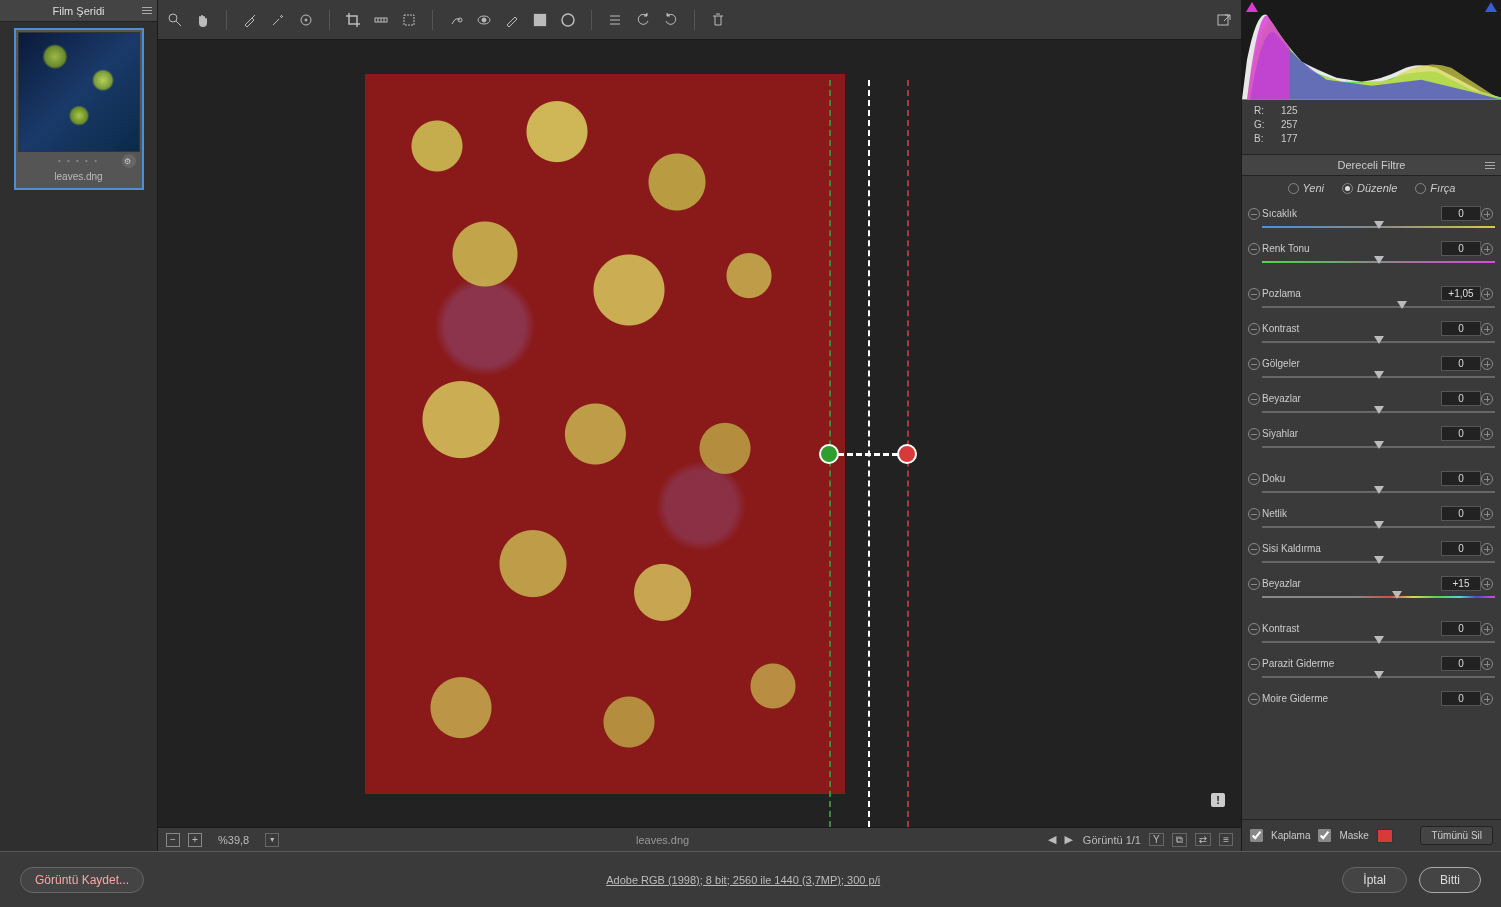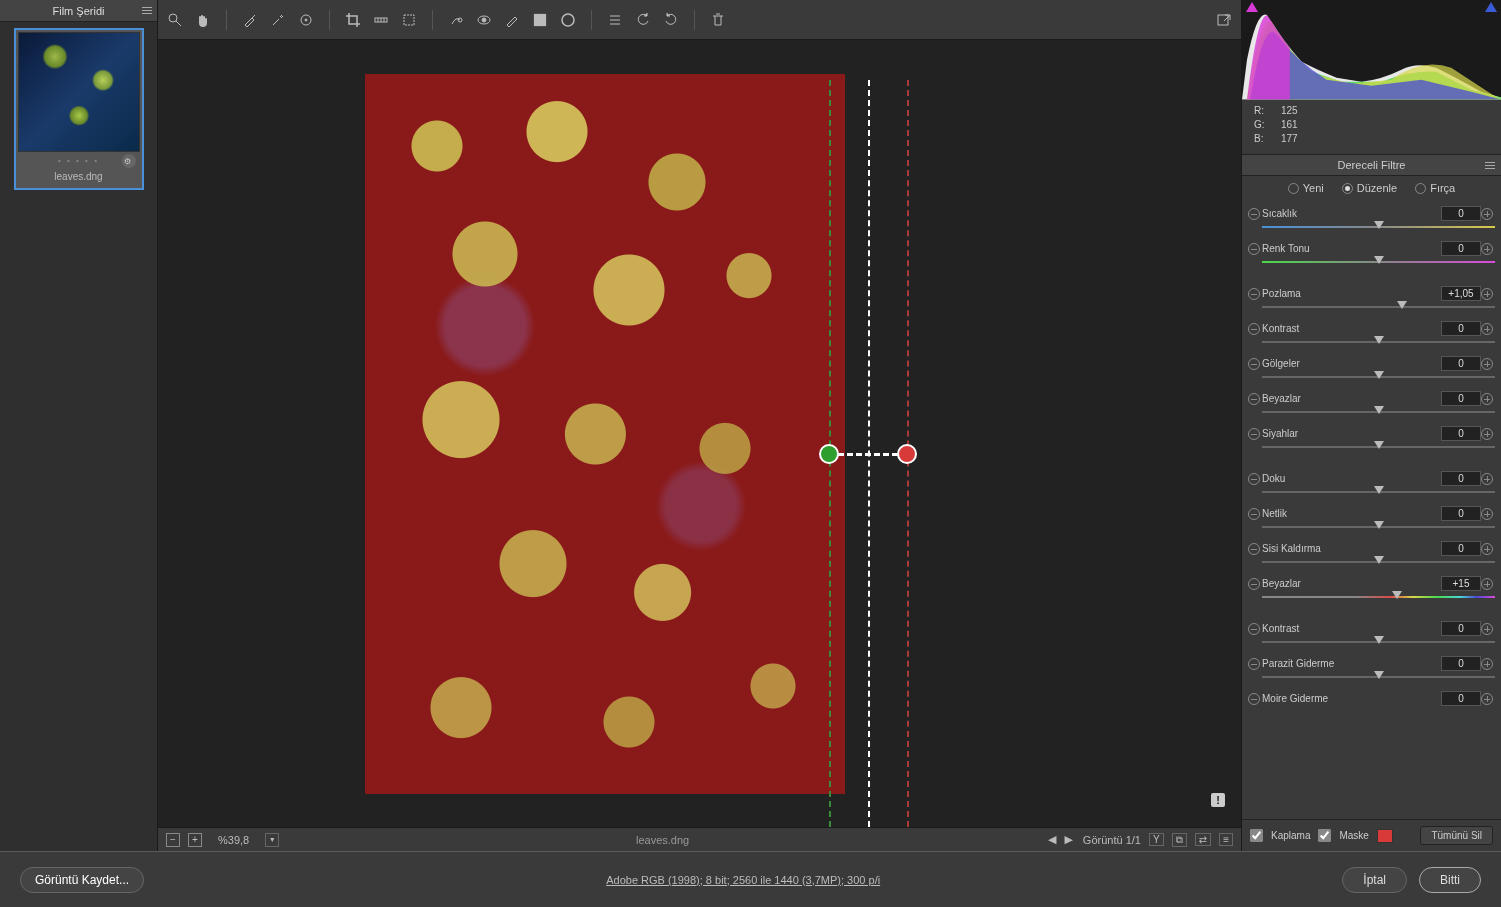--- a/index.html
+++ b/index.html
@@ -81,21 +81,21 @@
   .hist-tri-r { right: 4px; border-bottom: 10px solid #3a5ad8; }
   .hist-svg { position: absolute; inset: 0; }
   .rgb-read { padding: 4px 12px 8px; font-size: 10px; background: #3a3a3a; }
   .rgb-read div { display: flex; gap: 12px; line-height: 14px;}
   .rgb-read .lab { width: 15px; color: #ccc; }
 
   .panel-header { height: 22px; background: #444; display: flex; align-items: center; justify-content: center; font-size: 11px; position: relative; border-top: 1px solid #222; border-bottom: 1px solid #222;}
   .panel-header .menu-icon { position: absolute; right: 6px; display: flex; flex-direction: column; gap: 2px;}
   .panel-header .menu-icon span { width: 10px; height: 1px; background: #aaa; }
 
-  .radio-row { display: flex; justify-content: center; gap: 18px; padding: 6px 0; font-size: 11px; }
+  .radio-row { display: flex; justify-content: center; gap: 18px; padding: 6px 0; font-size: 11px; font-style: italic; }
   .radio-row label { display: flex; align-items: center; gap: 4px; cursor: pointer; }
   .radio { width: 11px; height: 11px; border: 1px solid #888; border-radius: 50%; display: inline-flex; align-items: center; justify-content: center;}
   .radio.on::after { content: ''; width: 5px; height: 5px; background: #ddd; border-radius: 50%; }
 
   .sliders { flex: 1; overflow-y: auto; padding: 2px 6px 6px; }
   .sliders::-webkit-scrollbar { width: 10px; }
   .sliders::-webkit-scrollbar-track { background: #2a2a2a; }
   .sliders::-webkit-scrollbar-thumb { background: #555; }
 
   .slider-row { display: grid; grid-template-columns: 14px 1fr 40px 14px; align-items: center; gap: 0; font-size: 10px; padding: 4px 0; position: relative;}
@@ -114,21 +114,21 @@
   .gap { height: 10px; }
 
   .mask-row { display: flex; align-items: center; gap: 8px; padding: 6px 8px; font-size: 10px; border-top: 1px solid #222;}
   .mask-row input[type=checkbox]{ accent-color: #888; }
   .mask-row .swat { width: 16px; height: 14px; background: #d83a3a; border: 1px solid #333; }
   .mask-row .spacer { flex: 1; }
   .mask-row .del-btn { background: #444; border: 1px solid #222; padding: 3px 10px; font-size: 10px; color: #ccc; border-radius: 3px; cursor: pointer;}
 
   
   .bottom { height: 56px; background: #3a3a3a; border-top: 1px solid #5a5a5a; display: flex; align-items: center; padding: 0 20px; font-size: 12px; }
-  .bottom .save-btn { background: #444; border: 1px solid #666; border-radius: 14px; padding: 5px 14px; color: #ffffff; cursor: pointer; font-size: 12px;}
+  .bottom .save-btn { background: #444; border: 1px solid #666; border-radius: 14px; padding: 5px 14px; color: #fca5a5; cursor: pointer; font-size: 12px;}
   .bottom .meta { flex: 1; text-align: center; color: #bbb; text-decoration: underline; font-size: 11px; cursor: pointer;}
   .bottom .btns { display: flex; gap: 12px; }
   .bottom .btns button { background: #444; border: 1px solid #666; border-radius: 14px; padding: 5px 20px; color: #ddd; cursor: pointer; font-size: 12px;}
   .bottom .btns button.primary { border-color: #aaa; }
 
   .vs-box { border: 1px solid #666; padding: 0 3px; cursor: pointer; font-size: 10px; }
 </style>
 </head>
 <body>
 
@@ -311,21 +311,21 @@
           <path d="M5 100 Q16 10 26 16 Q38 35 48 48 L48 100 Z" fill="#d83ad8" opacity=".8"></path>
         </svg>
       </div>
       <div class="rgb-read">
         <div>
             <span class="lab">R:</span>
             <span>125</span>
           </div>
         <div>
             <span class="lab">G:</span>
-            <span>161</span>
+            <span>257</span>
           </div>
         <div>
             <span class="lab">B:</span>
             <span>177</span>
           </div>
       </div>
 
       <div class="panel-header">
         <span>Dereceli Filtre</span>
         <div class="menu-icon">

